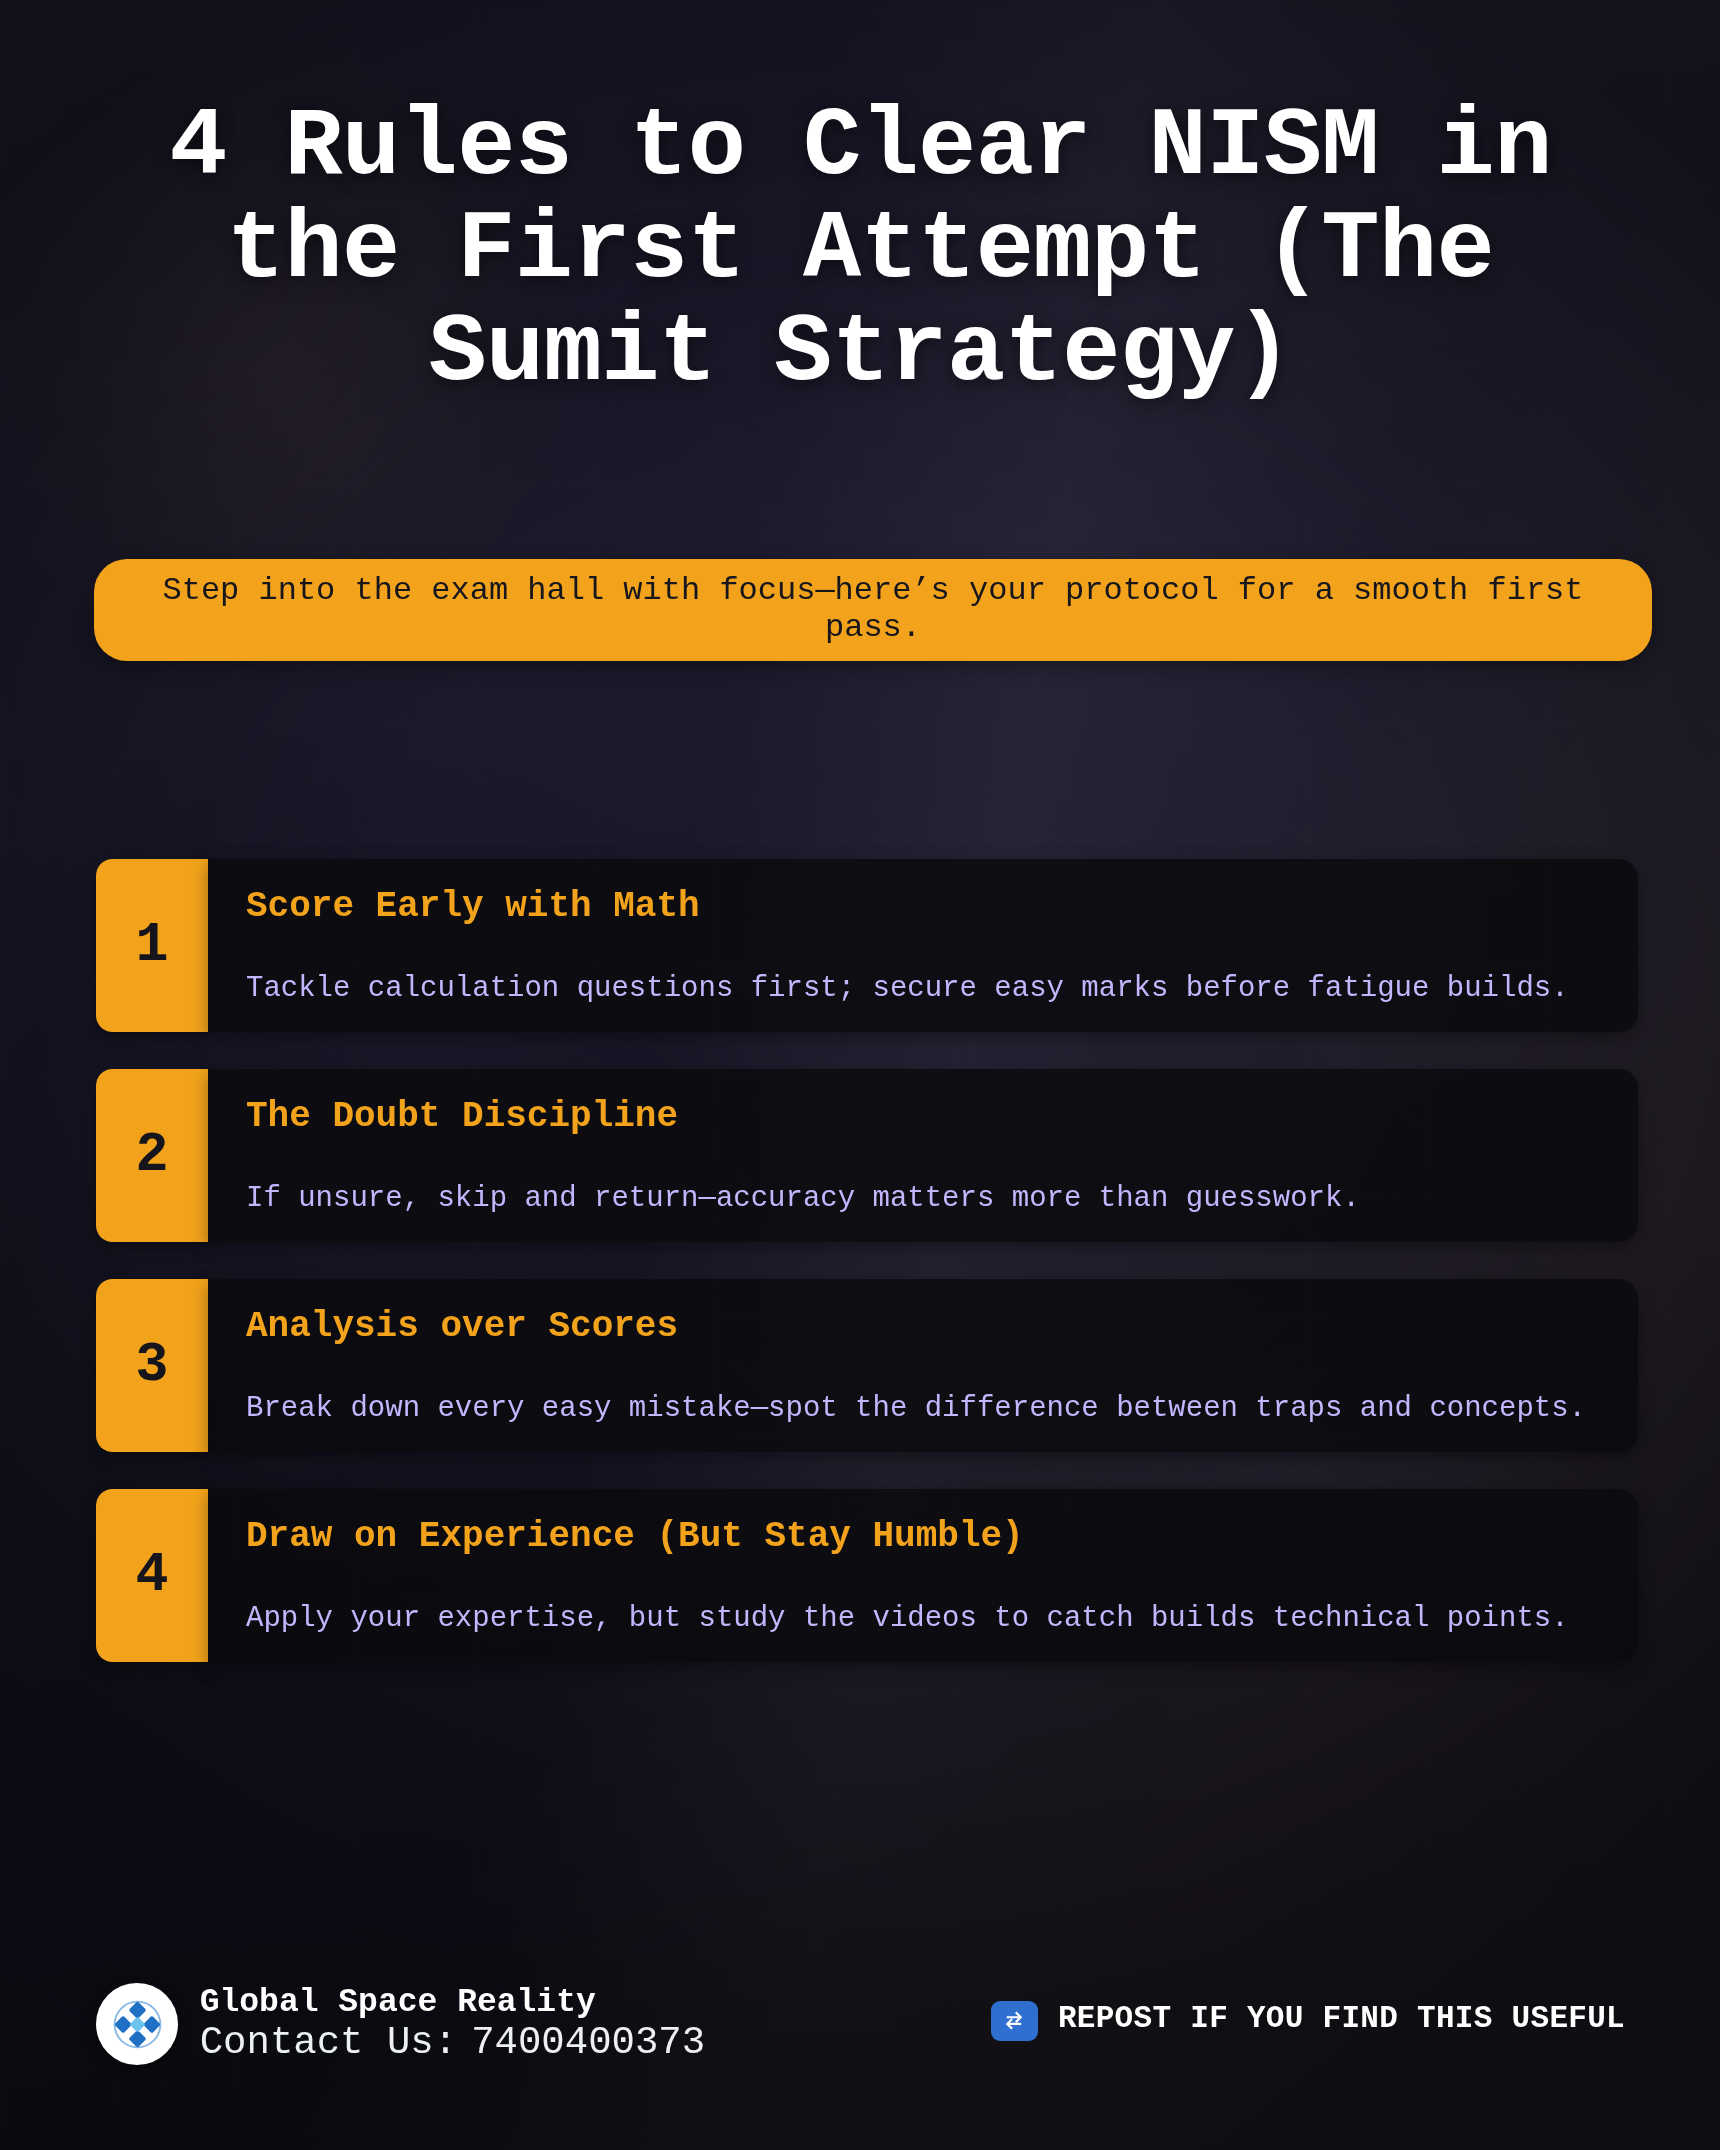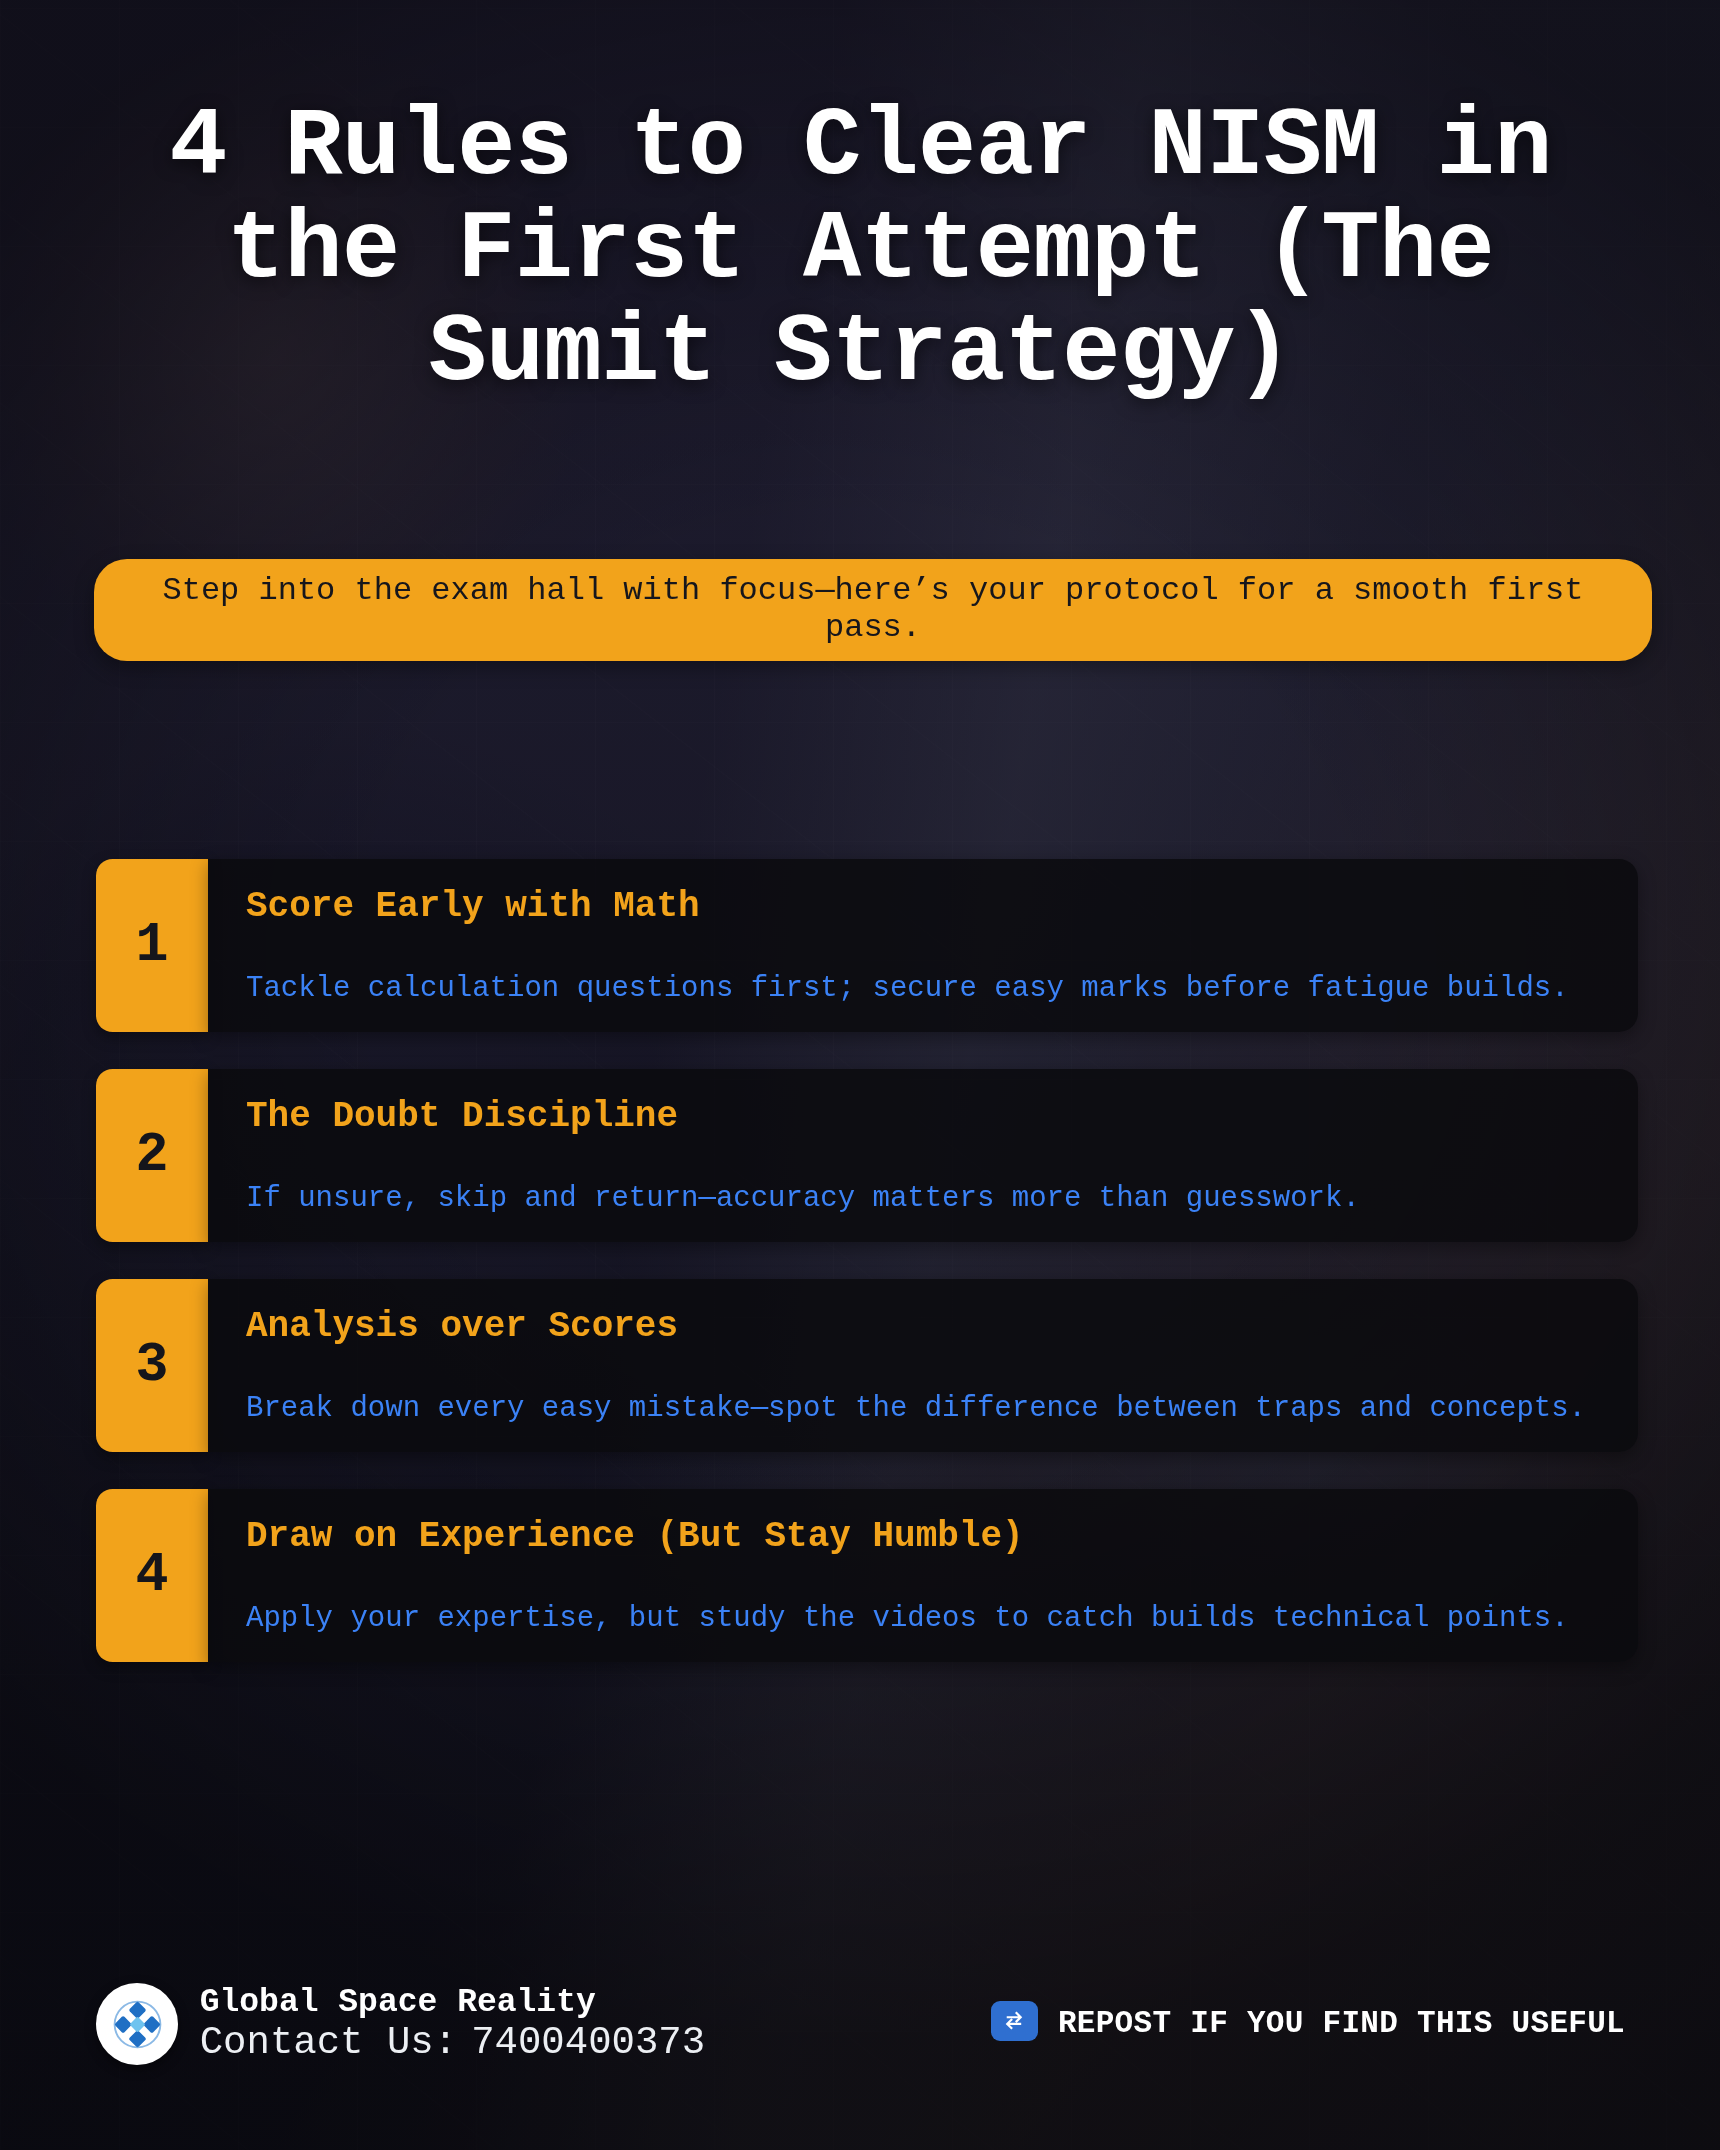--- a/index.html
+++ b/index.html
@@ -119,21 +119,21 @@
   }
   .rule-body.narrow { max-width:1431px; }
   .rule-title {
     color:#F2A31B;
     font-size:36px;
     font-weight:700;
     line-height:1.12;
     margin-bottom:9px;
   }
   .rule-desc {
-    color:#3b82f6;
+    color:#c4b5fd;
     font-size:29px;
     font-weight:400;
     line-height:1.2;
   }
 
   
   .footer { position:absolute; left:0; right:0; bottom:0; height:268px; }
 
   .brand {
     position:absolute;
@@ -162,21 +162,21 @@
     font-size:39px;
     font-weight:400;
     line-height:1;
   }
   .brand-contact .num { margin-left:14px; }
 
   .repost {
     position:absolute;
     right:96px; bottom:110px;
     display:flex;
-    align-items:flex-end;
+    align-items:flex-start;
     gap:20px;
     margin-left:25px;
   }
   .repost-icon {
     width:47px; height:40px;
     border-radius:9px;
     background:#2f6fd0;
     display:flex; align-items:center; justify-content:center;
   }
   .repost-text {

